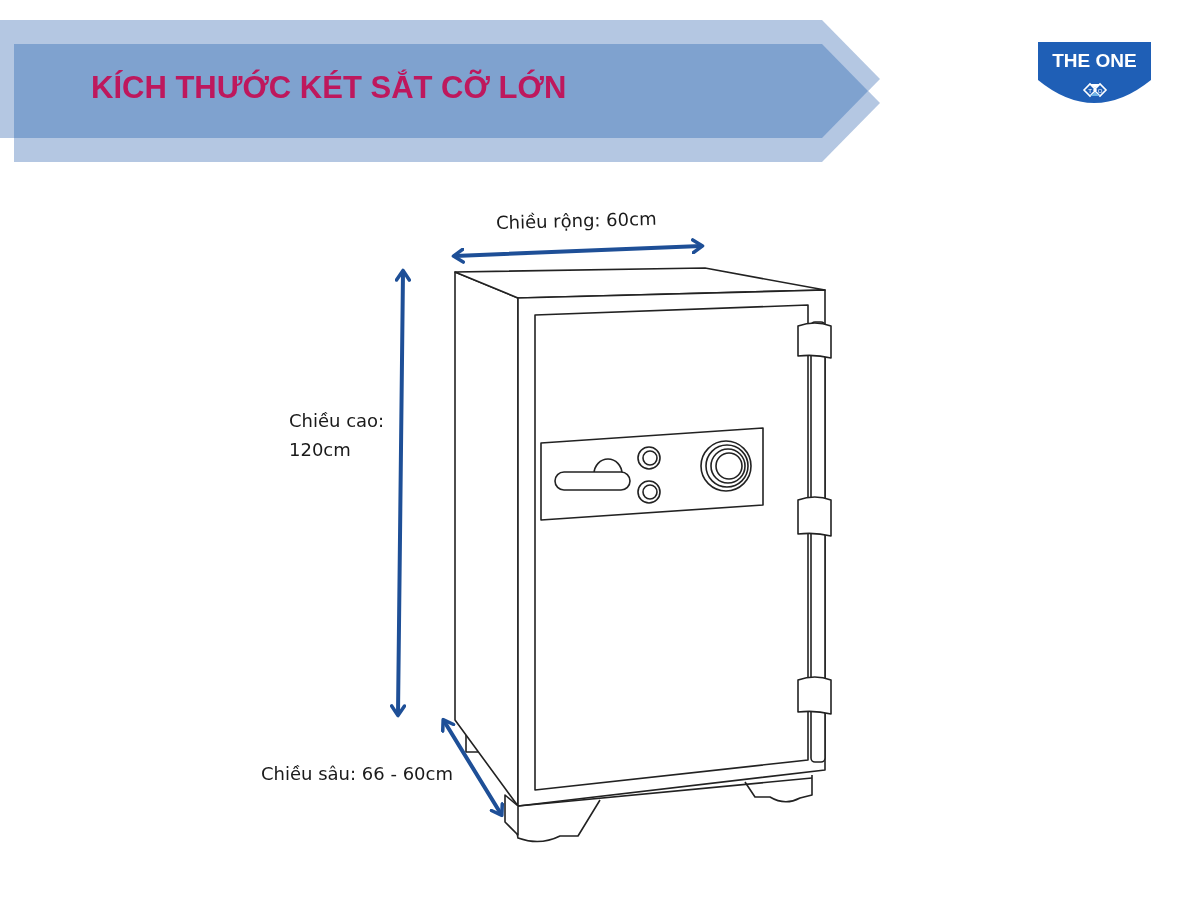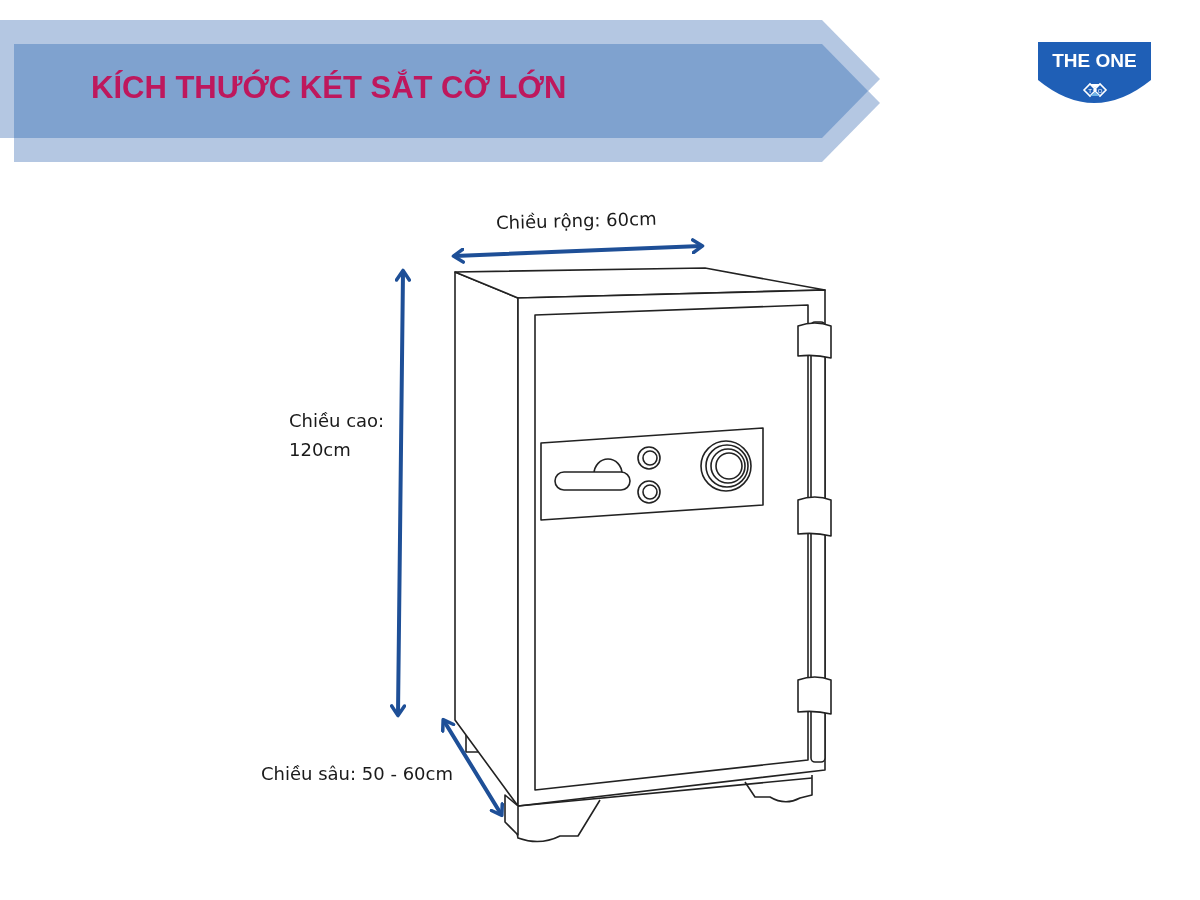--- a/index.html
+++ b/index.html
@@ -89,13 +89,13 @@
   <g stroke="#1e4f97" stroke-width="4" stroke-linecap="round" fill="none">
     <line x1="455" y1="256" x2="701" y2="246" marker-start="url(#ah)" marker-end="url(#ah)"></line>
     <line x1="403" y1="272" x2="398" y2="714" marker-start="url(#ah)" marker-end="url(#ah)"></line>
     <line x1="444" y1="721" x2="501" y2="814" marker-start="url(#ah)" marker-end="url(#ah)"></line>
   </g>
 </svg>
 
 <div class="label" style="left:496px; top:206px; transform: rotate(-1.5deg);">Chiều rộng: 60cm</div>
 <div class="label" style="left:261px; top:406px;margin-left:28px;">Chiều cao:</div>
 <div class="label" style="left:261px; top:435px;margin-left:28px;">120cm</div>
-<div class="label" style="left:261px; top:759px;">Chiều sâu: 50 - 60cm</div>
+<div class="label" style="left:261px; top:759px;">Chiều sâu: 66 - 60cm</div>
 
 </body></html>

